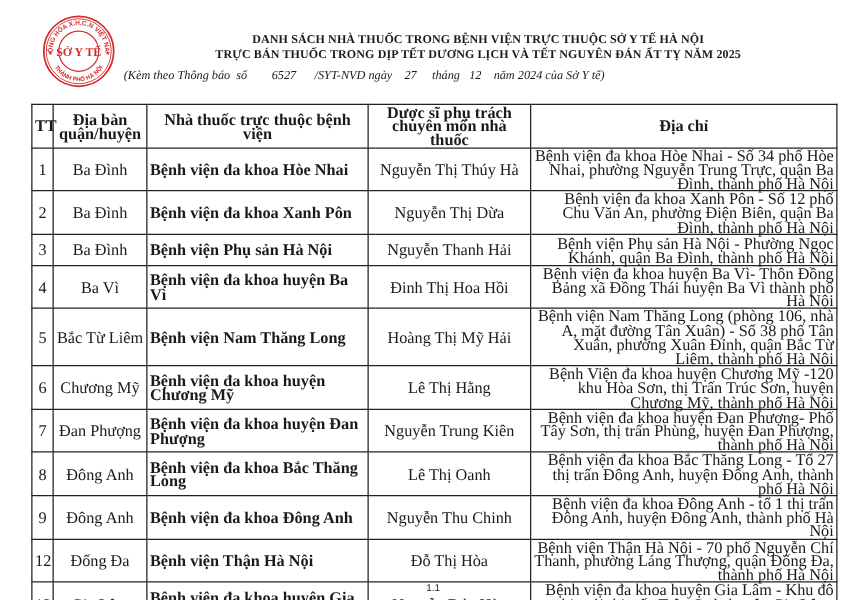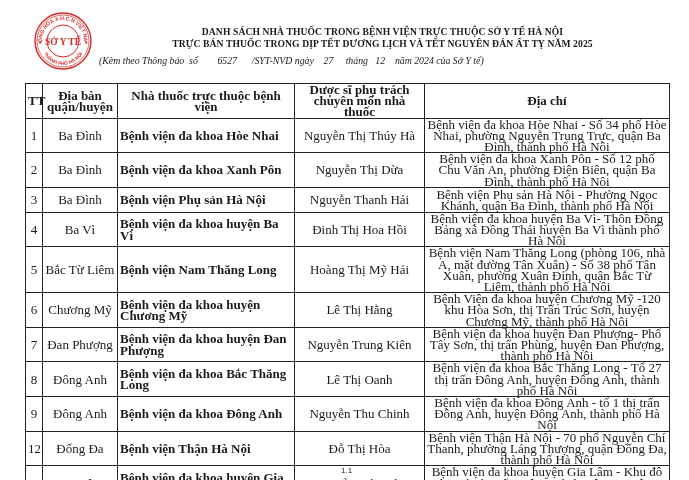--- a/index.html
+++ b/index.html
@@ -10,21 +10,21 @@
   .title1 { top:26px; left:38px; }
   .title2 { top:38px; left:38px; }
   .subtitle { position:absolute; top:55px; left:99px; font-style:italic; font-size:9.8px; white-space:pre; }
   .stamp { position:absolute; left:33px; top:11px; width:60px; height:60px; }
   table { position:absolute; left:25px; top:83px; border-collapse:collapse;
           width:644px; table-layout:fixed; font-size:13px; }
   td, th { border:1px solid #222; padding:0 2px; line-height:11.2px; }
   th { font-weight:bold; text-align:center; height:26px; }
   td.c { text-align:center; }
   td.l { text-align:left;font-weight:bold; }
-  td.addr { text-align:center; }
+  td.addr { text-align:right; }
   .footer { position:absolute; top:466px; left:341px; font-family:"Liberation Sans", sans-serif; font-size:8px;text-align:center; }
 </style>
 </head>
 <body>
 
 <div class="title1">DANH SÁCH NHÀ THUỐC TRONG BỆNH VIỆN TRỰC THUỘC SỞ Y TẾ HÀ NỘI</div>
 <div class="title2">TRỰC BÁN THUỐC TRONG DỊP TẾT DƯƠNG LỊCH VÀ TẾT NGUYÊN ĐÁN ẤT TỴ NĂM 2025</div>
 <div class="subtitle">(Kèm theo Thông báo  số        6527      /SYT-NVD ngày    27     tháng   12    năm 2024 của Sở Y tế)</div>
 
 <svg class="stamp" viewBox="0 0 60 60">

